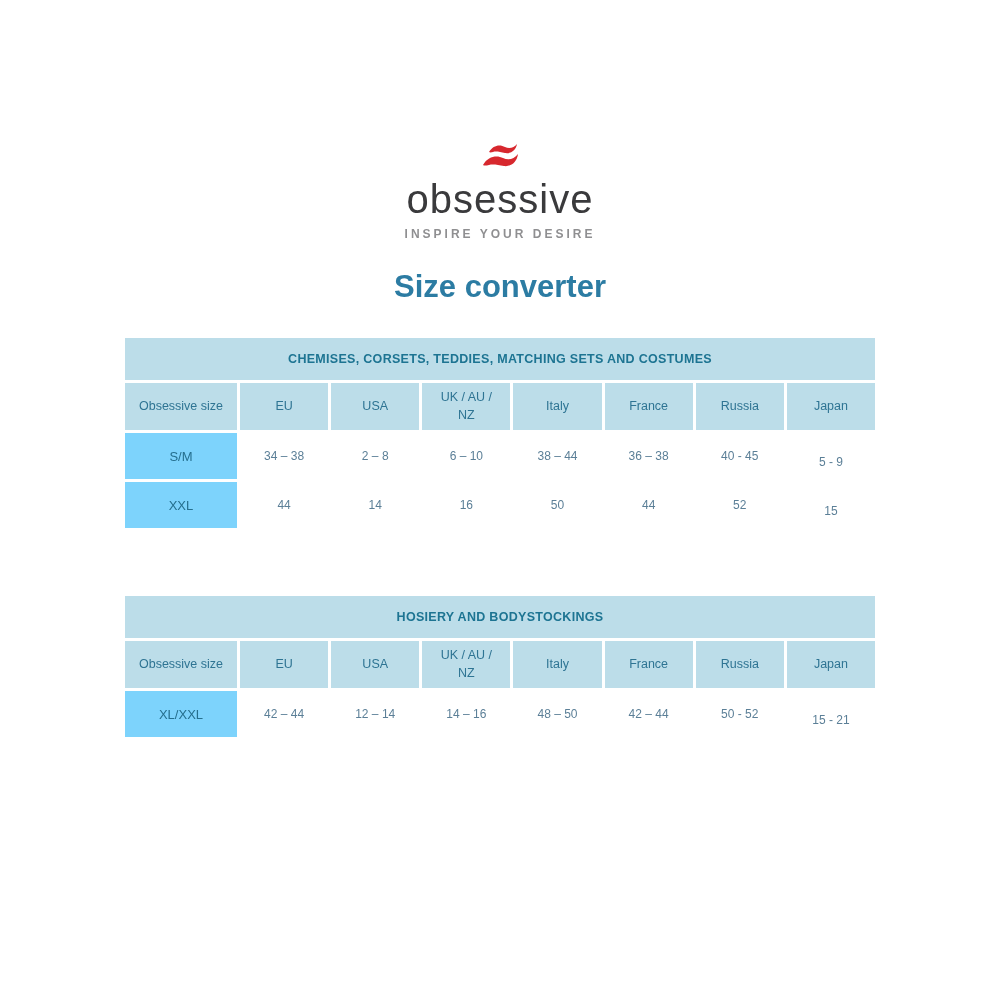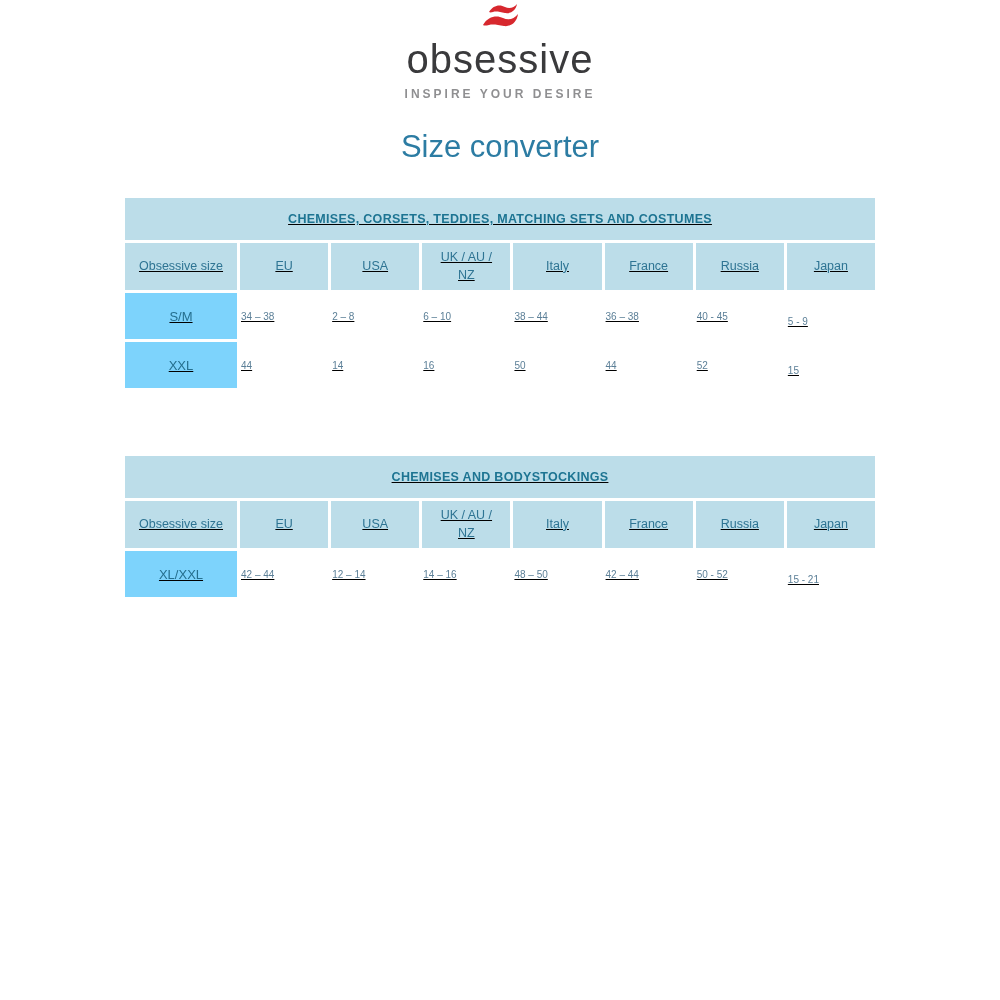--- a/index.html
+++ b/index.html
@@ -10,20 +10,21 @@
     font-family: "Liberation Sans", sans-serif;
     overflow: hidden;
   }
   .page {
     width: 1000px;
     height: 1000px;
     position: relative;
   }
   
   .logo-wrap {
+    padding-top: 140px;
     text-align: center;
   }
   .logo-icon {
     display: block;
     margin: 0 auto;
     width: 42px;
     height: 36px;
   }
   .brand {
     font-size: 40px;
@@ -38,35 +39,34 @@
     font-size: 12px;
     font-weight: bold;
     letter-spacing: 3px;
     color: #8f8f91;
   }
   
   .heading {
     margin: 28px 0 0 0;
     text-align: center;
     font-size: 31px;
-    font-weight: 400;
+    font-weight: 700;
     color: #2c7ca3;
   }
   
   .tables-wrap {
     width: 756px;
     margin: 30px auto 0 auto;
   }
   table.size-table {
     width: 756px;
     border-collapse: separate;
     border-spacing: 3px;
     table-layout: fixed;
     margin: 0 0 62px 0;
-    text-decoration: underline;
   }
   table.size-table:last-child { margin-bottom: 0; }
   td.title-cell {
     background: #bcdde9;
     color: #1d7492;
     font-weight: bold;
     font-size: 12.5px;
     letter-spacing: 0.3px;
     height: 40px;
     text-align: center;
@@ -86,22 +86,22 @@
     background: #7dd3fc;
     color: #256f8e;
     font-size: 13px;
     height: 44px;
     text-align: center;
     vertical-align: middle;
   }
   td.data-cell {
     background: #ffffff;
     color: #5b7f97;
-    font-size: 10px;
-    text-align: left;
+    font-size: 12px;
+    text-align: center;
     vertical-align: middle;
   }
   td.japan-cell {
     padding-top: 12px;
   }
 </style>
 </head>
 <body>
 
 <div class="page">
@@ -171,21 +171,21 @@
           <col>
           <col>
           <col>
           <col>
           <col>
           <col>
           <col>
         </colgroup>
         <tbody>
           <tr>
-            <td class="title-cell" colspan="8">CHEMISES AND BODYSTOCKINGS</td>
+            <td class="title-cell" colspan="8">HOSIERY AND BODYSTOCKINGS</td>
           </tr>
           <tr>
             <td class="head-cell">Obsessive size</td>
             <td class="head-cell">EU</td>
             <td class="head-cell">USA</td>
             <td class="head-cell">UK / AU / NZ</td>
             <td class="head-cell">Italy</td>
             <td class="head-cell">France</td>
             <td class="head-cell">Russia</td>
             <td class="head-cell">Japan</td>

